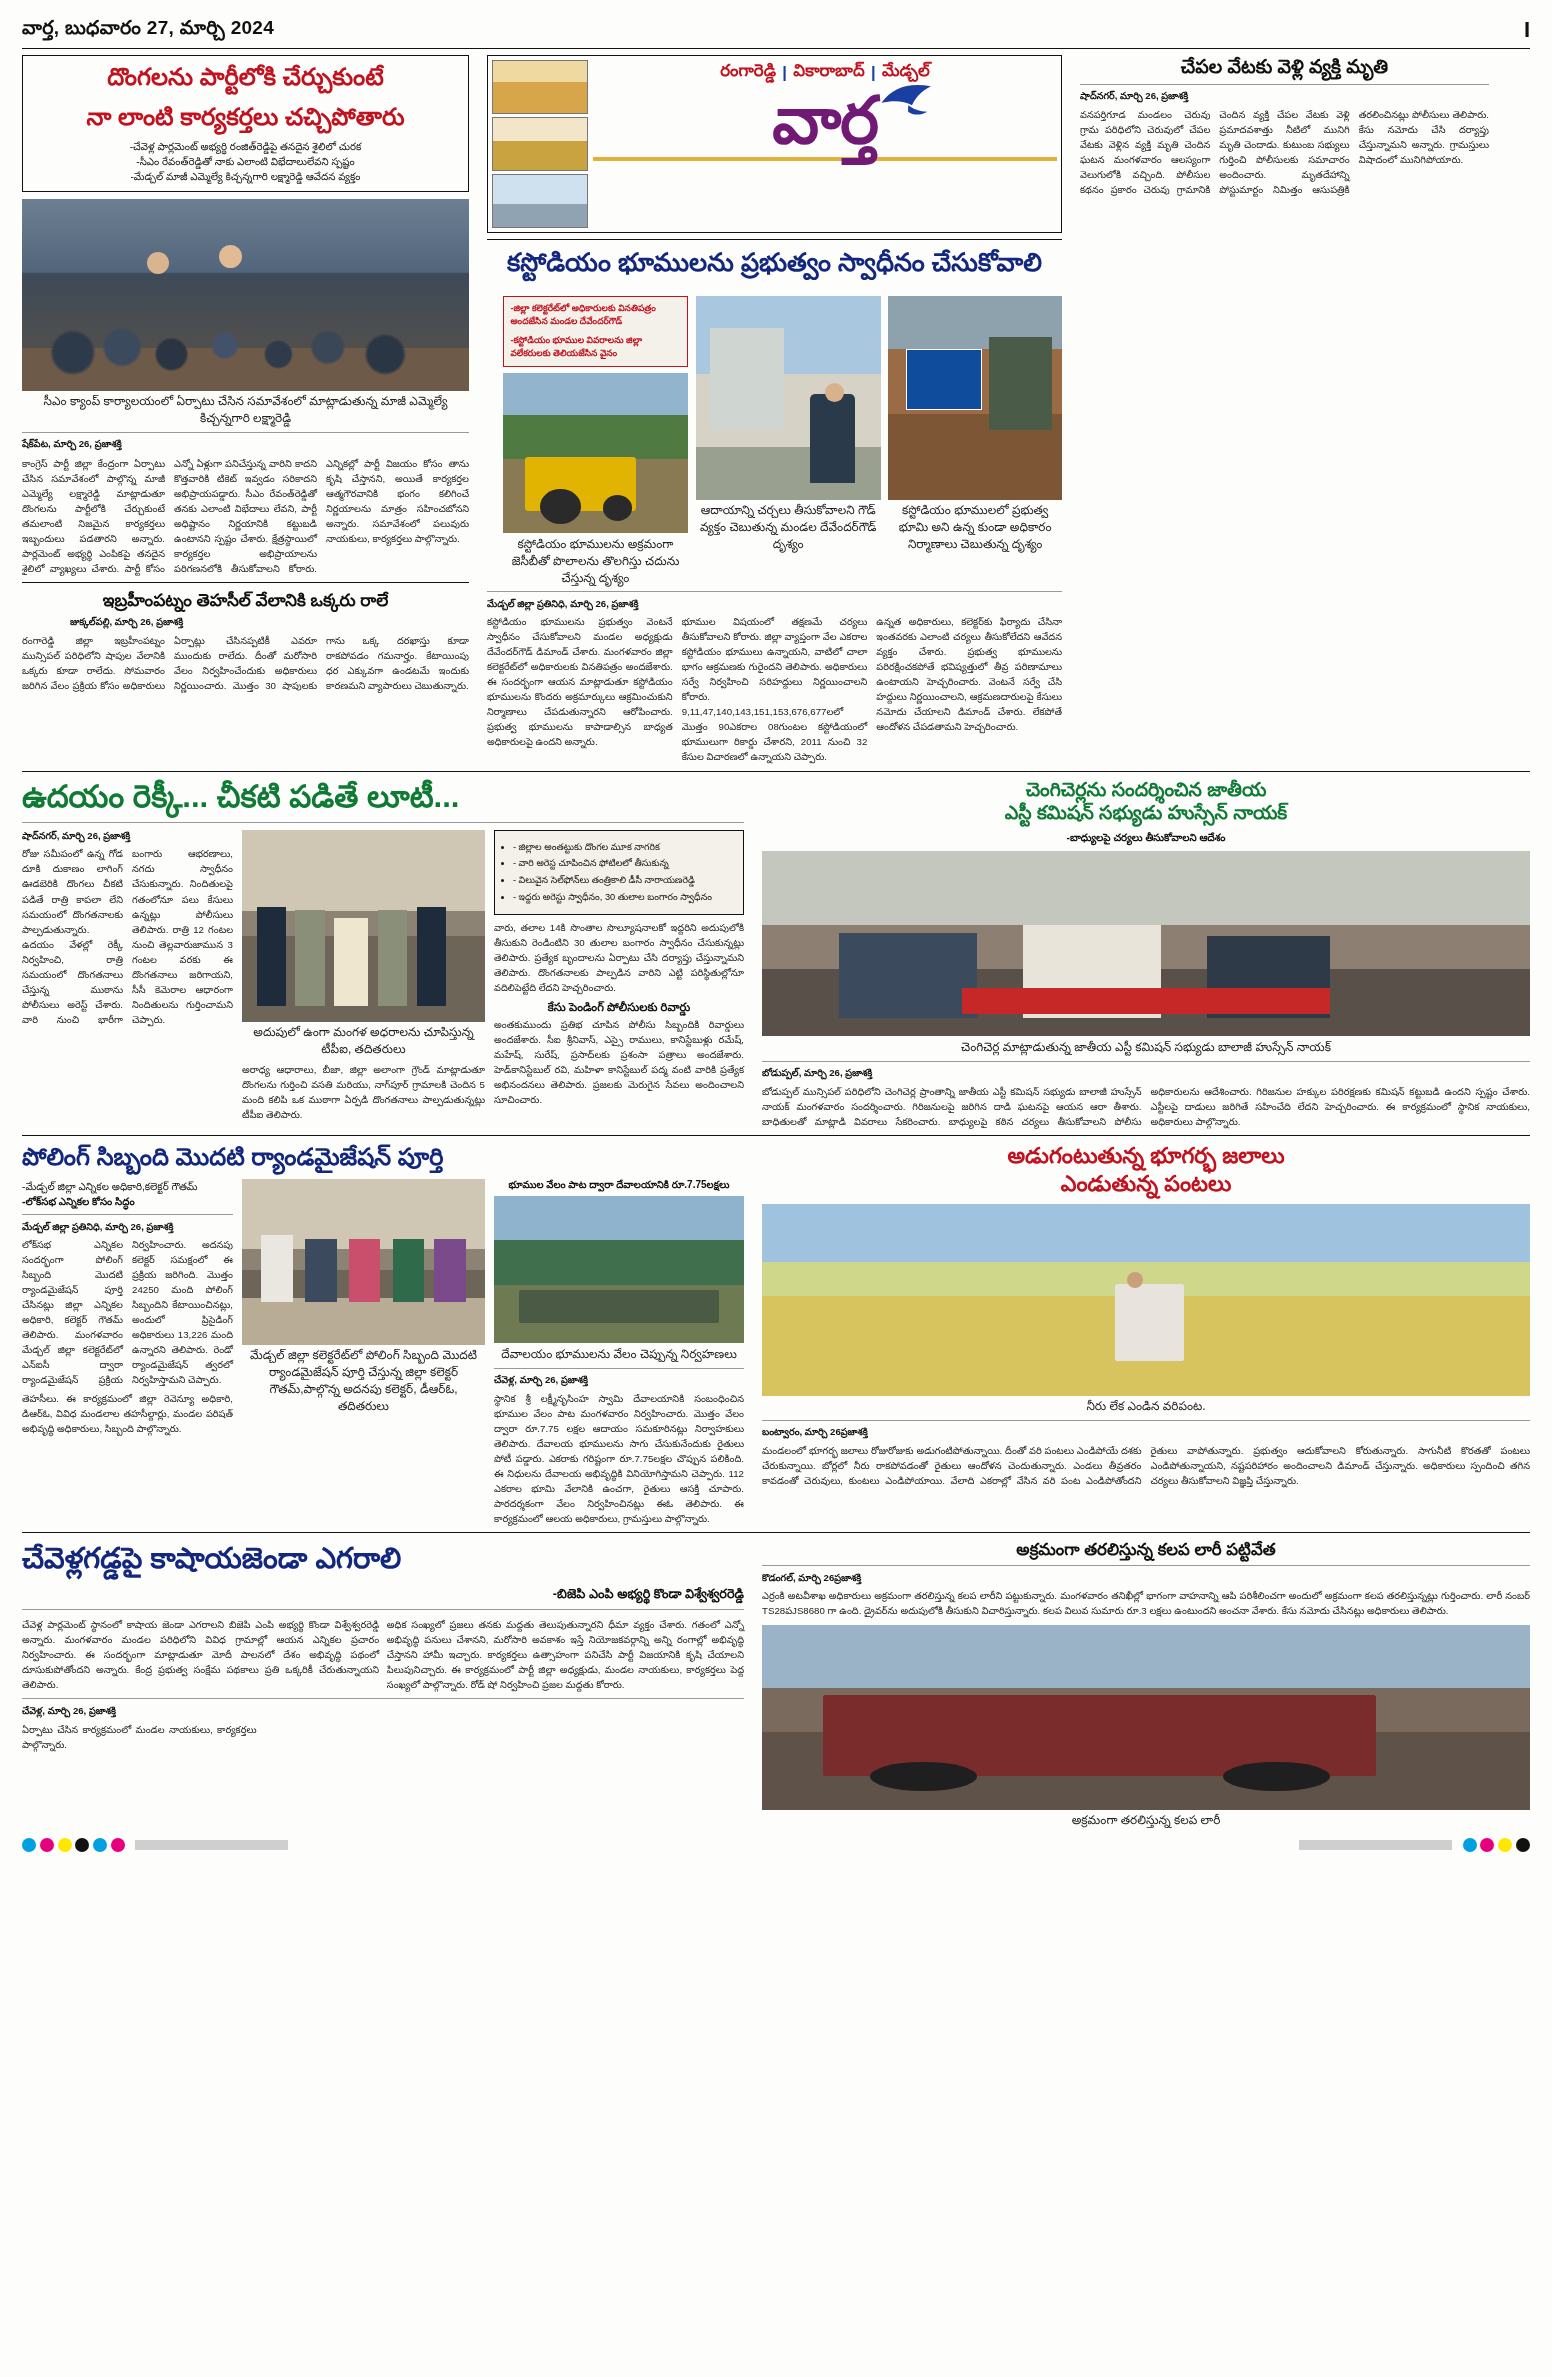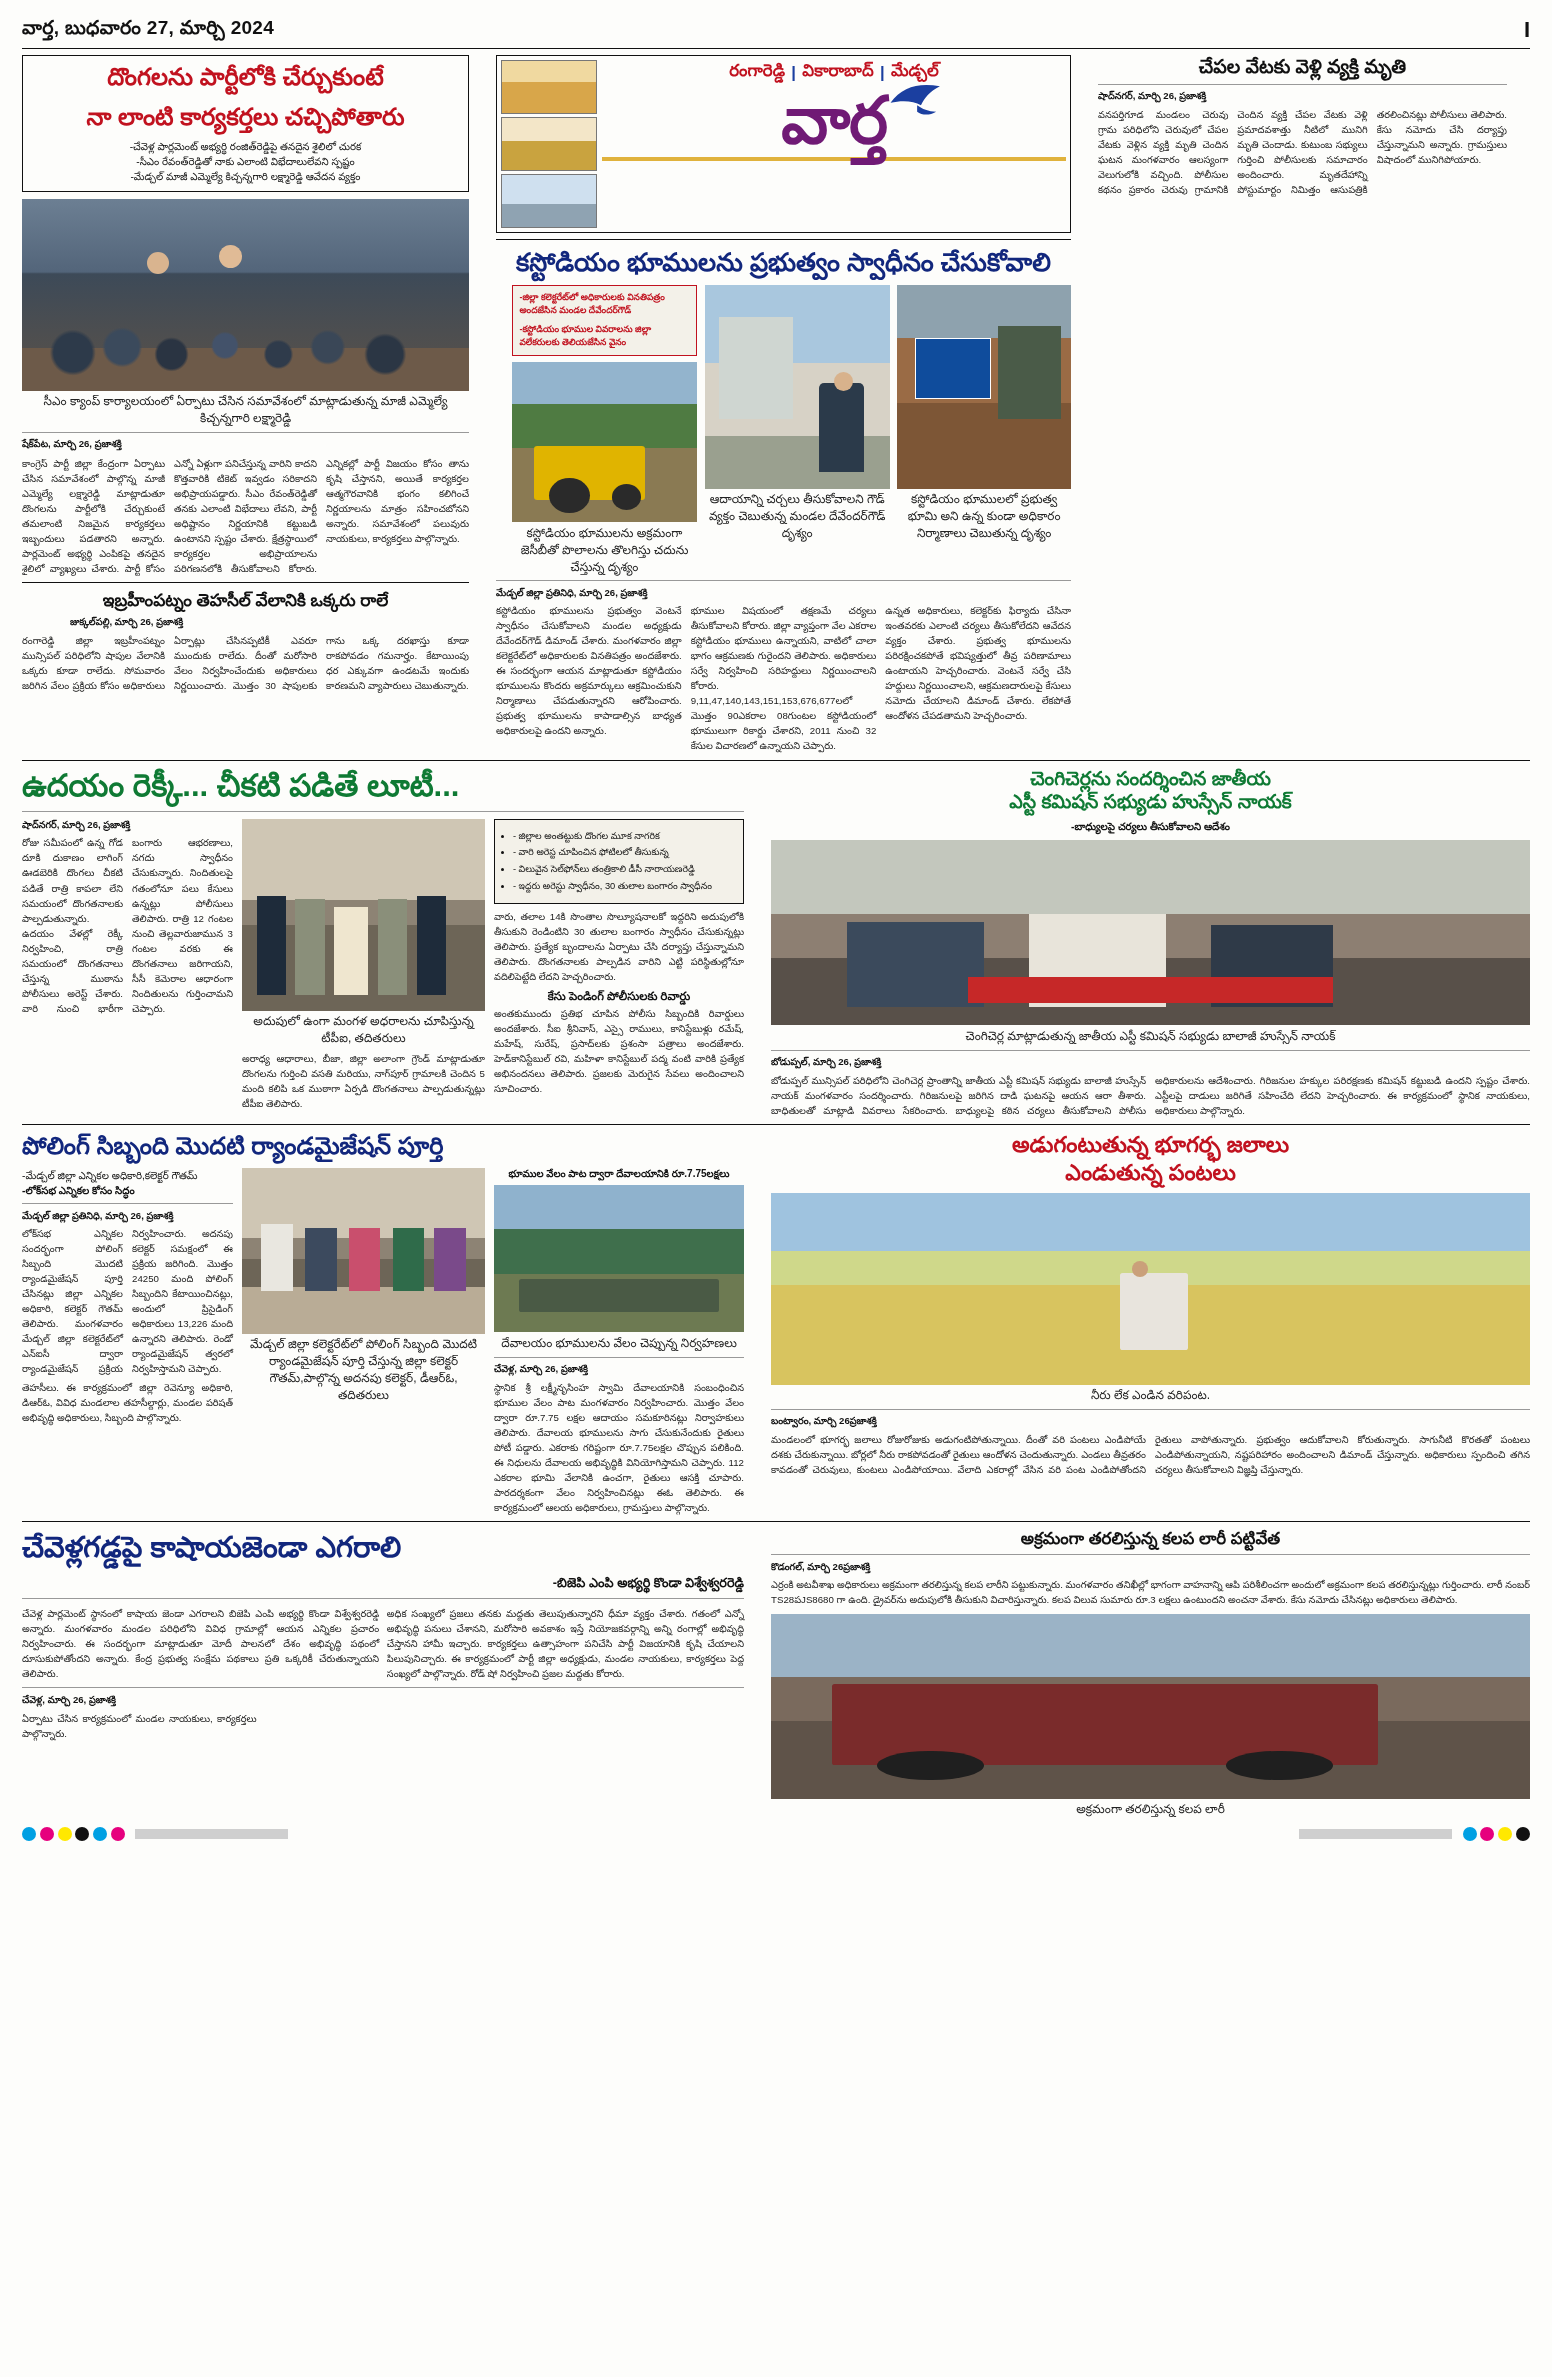--- a/index.html
+++ b/index.html
@@ -92,21 +92,21 @@
   .vaartha {
     font-size:66px; font-weight:bold; color:#701a75; text-align:center;
     line-height:1; letter-spacing:-1.3px; position:relative; padding-top:2.6px;
   }
   .bird {
     position:absolute; right:26%; top:-3.8px; width:57px; height:38px;
   }
   .logo-underline { height:4.5px; background:#e0b23c; margin-top:3.8px; }
 
   
-  .row { display:flex; gap:27px; }
+  .row { display:flex; gap:18px; }
   .hdiv { border-top:1.3px solid #111; margin:6.4px 0; }
 
   
   ul.dots { margin:3.8px 0 3.8px 0; padding-left:11.5px; font-size:9.3px; line-height:1.6; }
   ul.dots li { margin-bottom:1.9px; }
 
   
   .colorbar { display:flex; align-items:center; justify-content:space-between; margin-top:9px; }
   .dots-group { display:flex; gap:3.8px; align-items:center; }
   .cdot { width:14px; height:14px; border-radius:50%; }
@@ -180,21 +180,21 @@
             <span>వార్త</span>
           </div>
           <div class="logo-underline"></div>
         </div>
       </div>
 
       <div class="hdiv"></div>
 
       <div class="headline-blue" style="font-size:25.5px;">కస్టోడియం భూములను ప్రభుత్వం స్వాధీనం చేసుకోవాలి</div>
 
-      <div class="row" style="margin-top:6px; gap:7.7px;padding-left:16px;">
+      <div class="row" style="margin-top:17px; gap:7.7px;padding-left:16px;">
         <div style="width:185px;">
           <div class="boxed tint" style="border-color:#c1121f;">
             <div class="small" style="color:#c1121f; font-weight:bold;">-జిల్లా కలెక్టరేట్‌లో అధికారులకు వినతిపత్రం అందజేసిన మండల దేవేందర్‌గౌడ్</div>
             <div class="small" style="color:#c1121f; font-weight:bold; margin-top:5.1px;">-కస్టోడియం భూముల వివరాలను జిల్లా వలేకరులకు తెలియజేసిన వైనం</div>
           </div>
           <div class="photo ph-jcb" style="height:160px; margin-top:6.4px;">
             <div style="position:absolute; left:12%; bottom:14%; width:60%; height:34%; background:#e0b400; border-radius:3.2px;"></div>
             <div style="position:absolute; left:20%; bottom:6%; width:22%; height:22%; background:#2a2a2a; border-radius:50%;"></div>
             <div style="position:absolute; left:54%; bottom:8%; width:16%; height:16%; background:#2a2a2a; border-radius:50%;"></div>
           </div>

